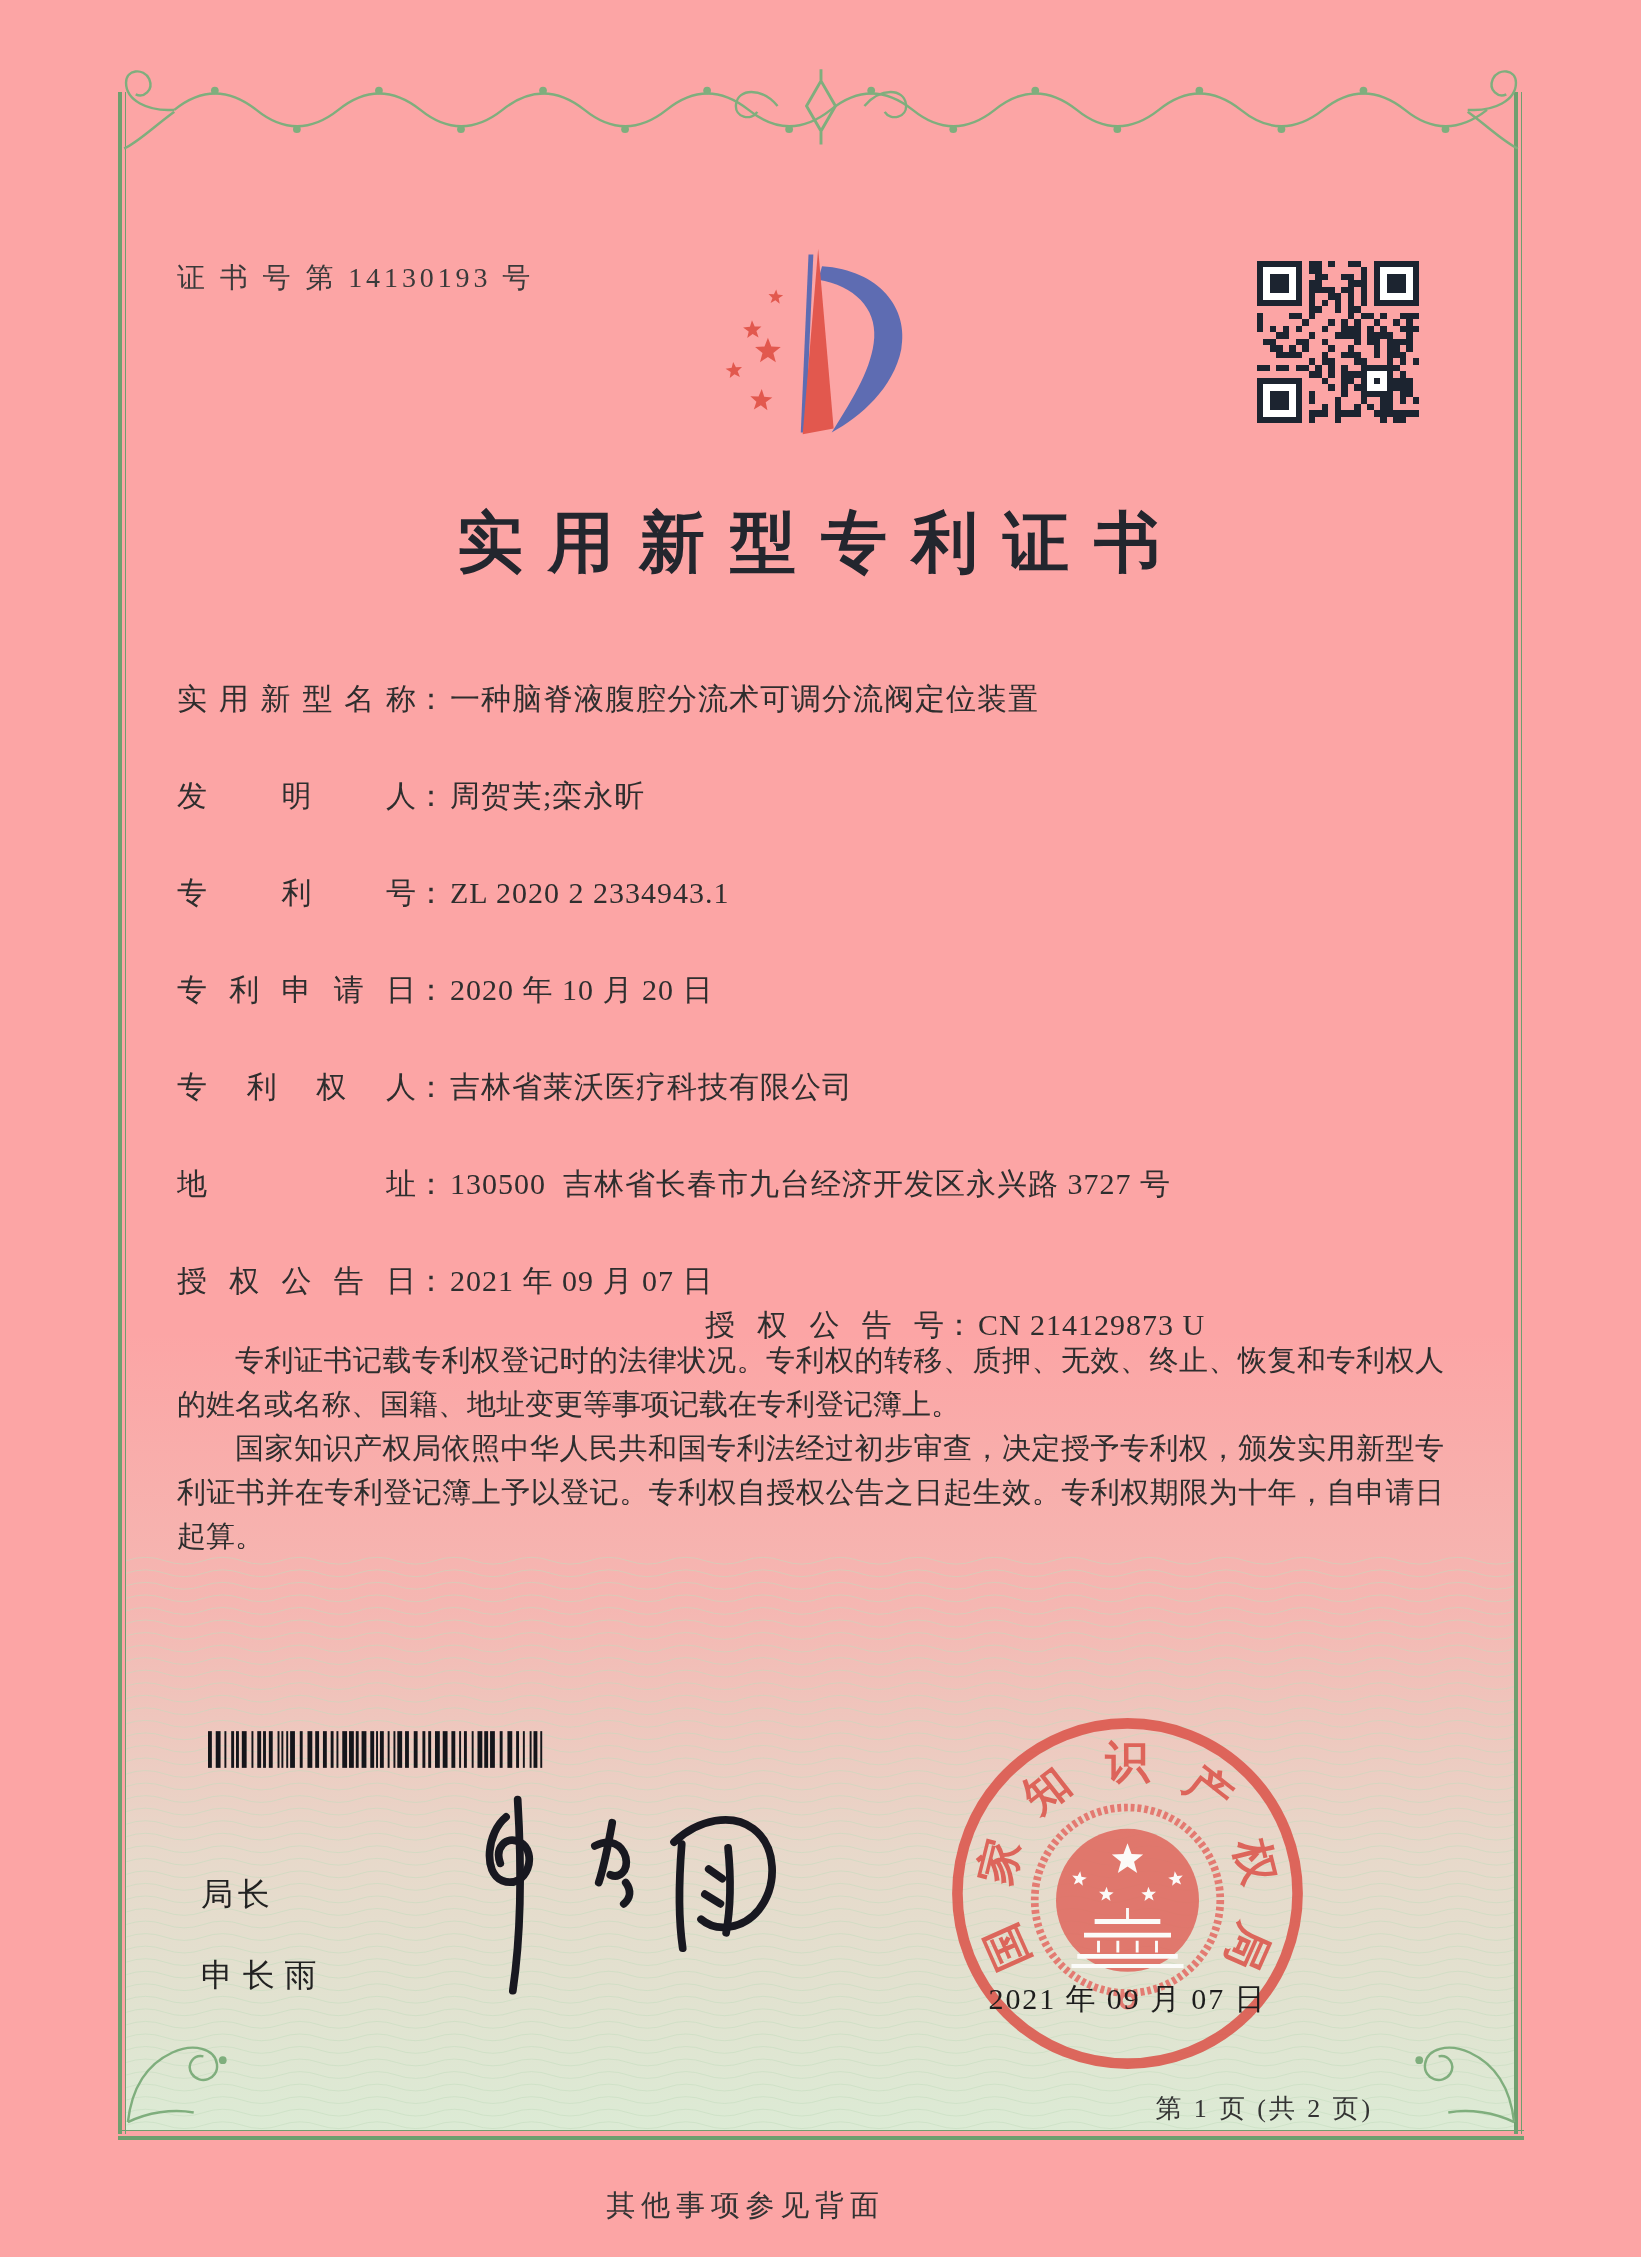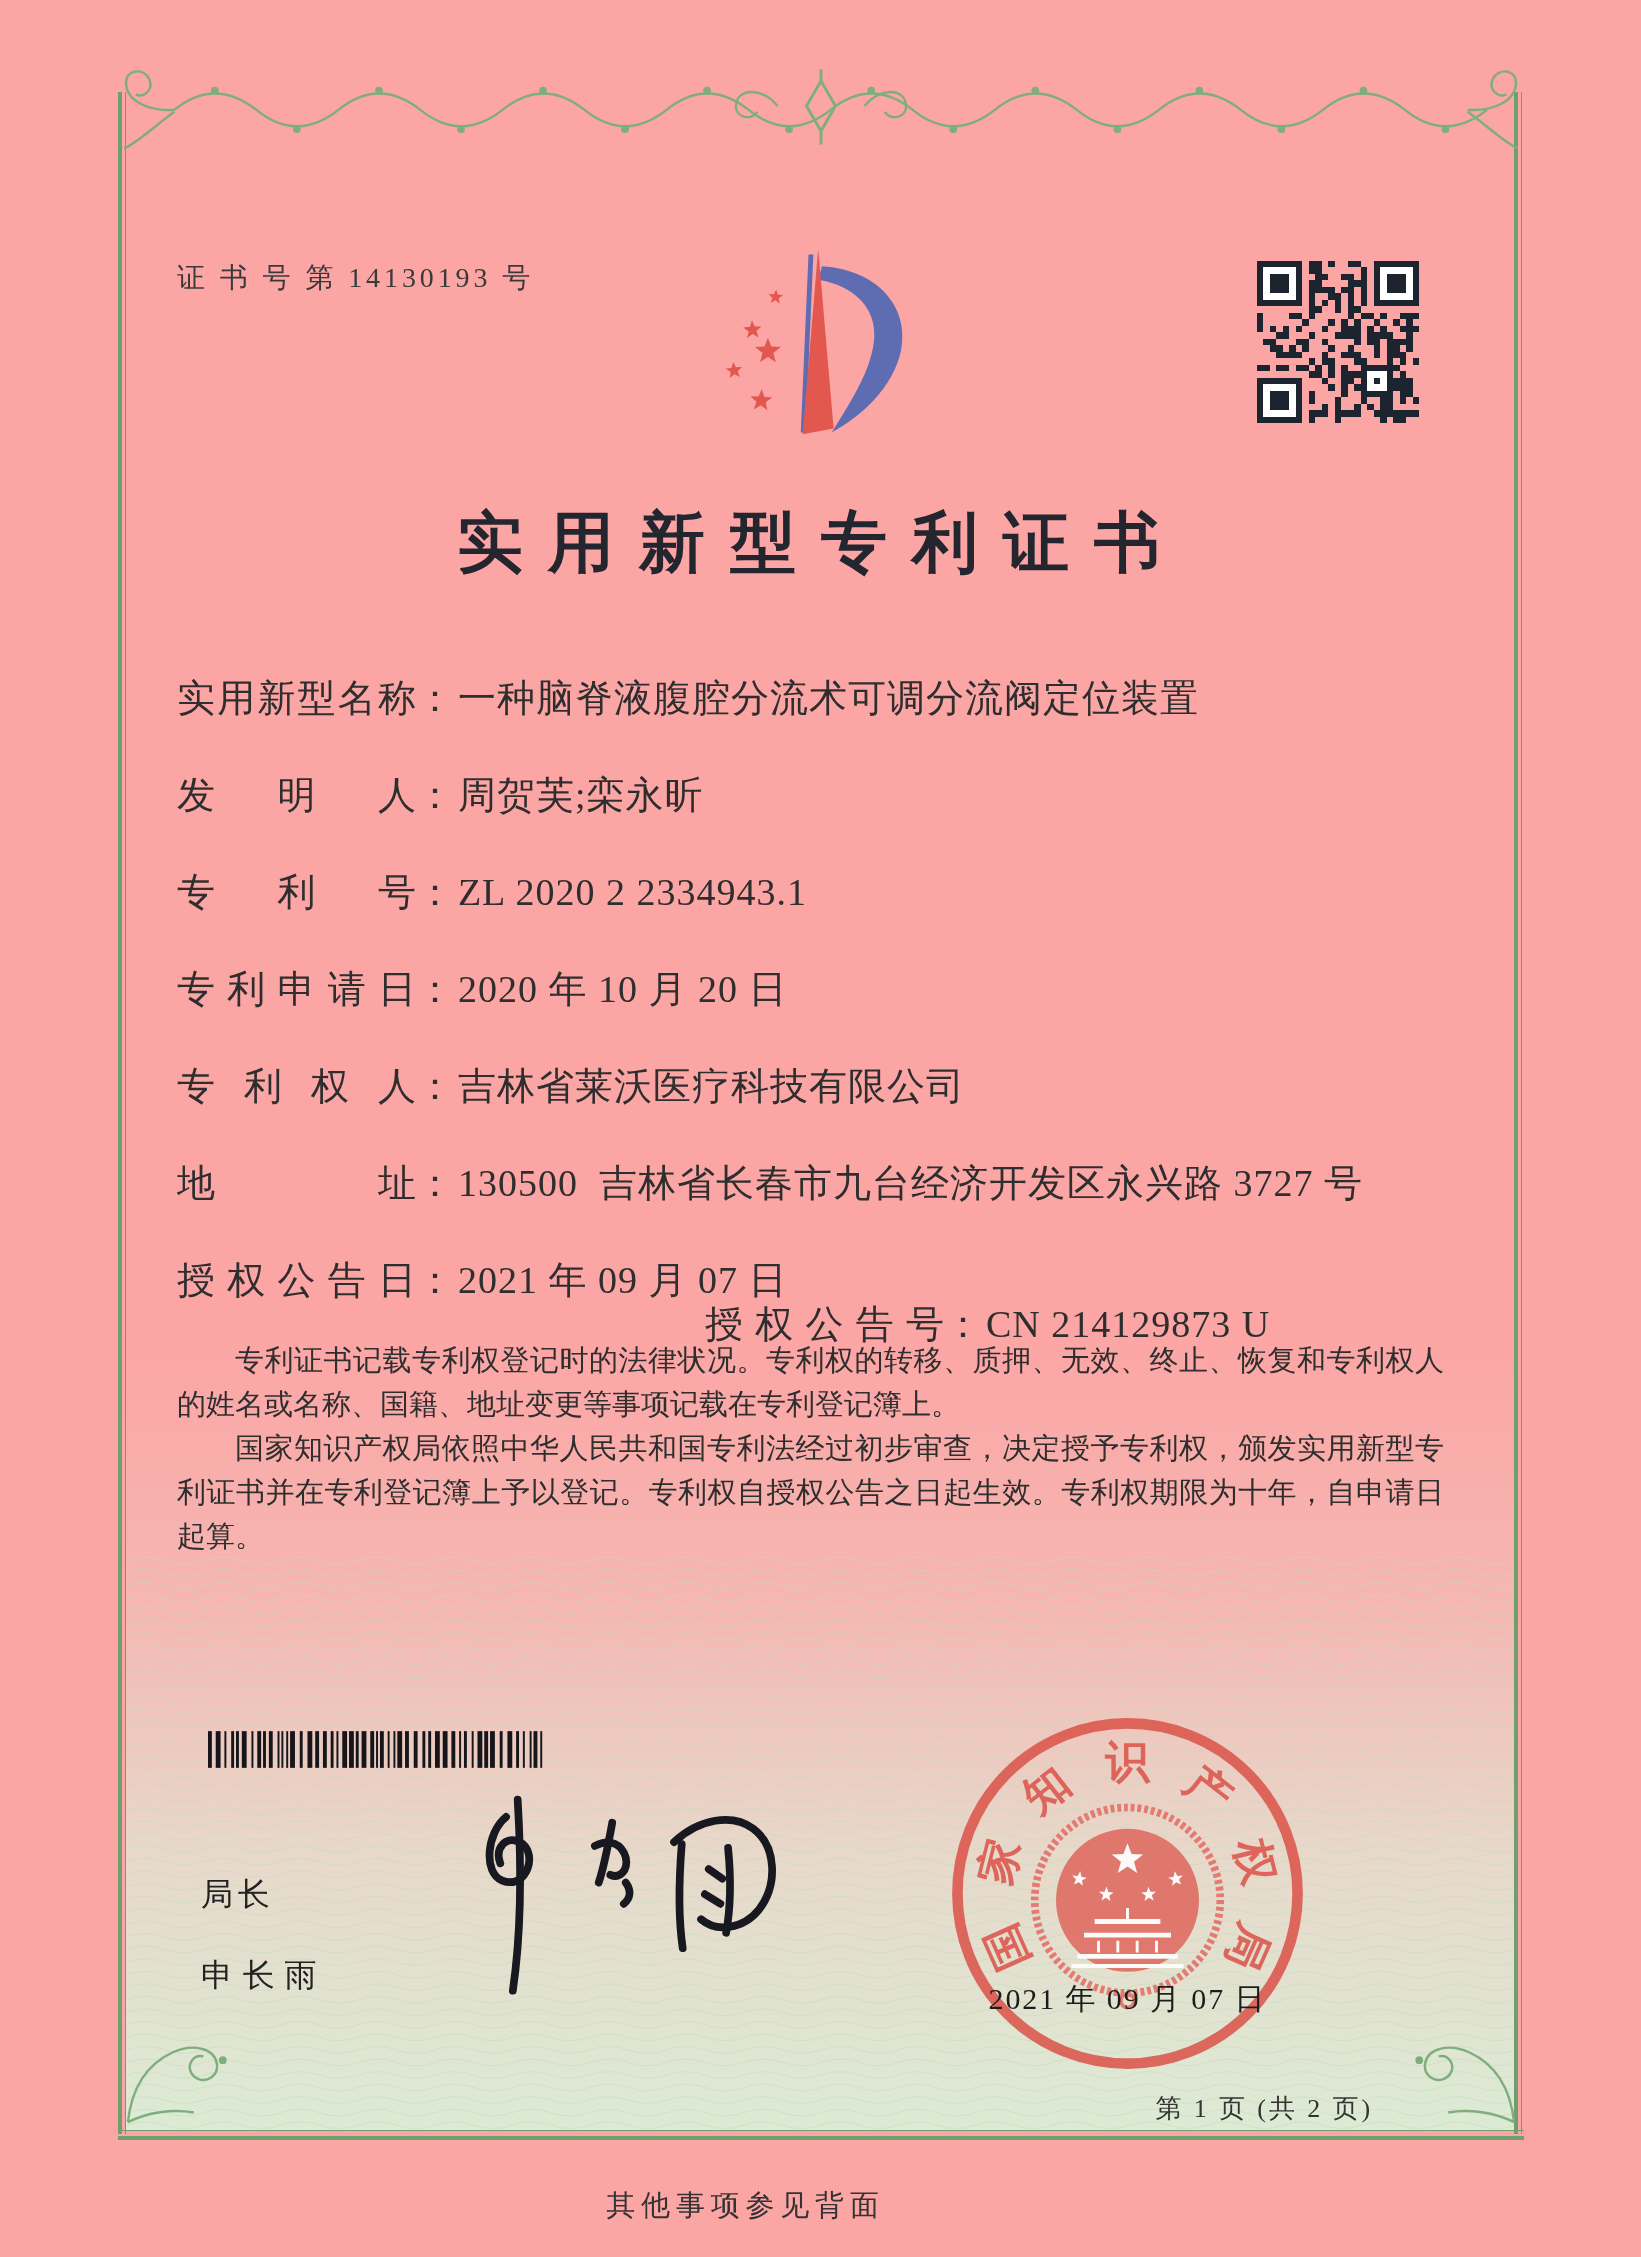--- a/index.html
+++ b/index.html
@@ -26,21 +26,21 @@
   #frame-right{left:1514px;}
   #frame-bottom{left:118px;top:2130px;width:1406px;height:4.8px;border-top:1.9px solid var(--frame-green);border-bottom:4.8px solid var(--frame-green);}
   
   #tint{left:125px;top:1332px;width:1389px;height:798px;
     background:linear-gradient(180deg,rgba(223,238,218,0) 0%,rgba(223,238,218,.25) 35%,rgba(223,238,218,.7) 65%,#dcebd5 100%);}
   
   #cert-no{left:177px;top:259px;font-size:28px;letter-spacing:3.9px;color:#3a3a3a;}
   #title{left:118px;top:498px;width:1406px;text-align:center;font-size:66px;font-weight:700;
     letter-spacing:25px;box-sizing:border-box;color:var(--ink);}
   
-  #fields{left:177px;top:678px;width:1274px;font-size:38px;color:var(--text);}
+  #fields{left:177px;top:678px;width:1274px;font-size:30px;color:var(--text);}
   .field-row{position:relative;height:97px;line-height:41px;white-space:nowrap;}
   .f-label{display:inline-block;width:239px;text-align:justify;text-align-last:justify;vertical-align:top;}
   .f-colon{margin:0 3.9px 0 0;}
   .f-value{letter-spacing:1px;white-space:pre-wrap;}
   #grant-no-field{position:absolute;left:528px;top:0;margin-top:44px;}
   
   #legal{left:177px;top:1338px;width:1267px;font-size:29px;line-height:44px;text-align:justify;color:var(--text);}
   #legal p{margin:0;text-indent:58px;}
   
   #barcode{left:208px;top:1731px;}

